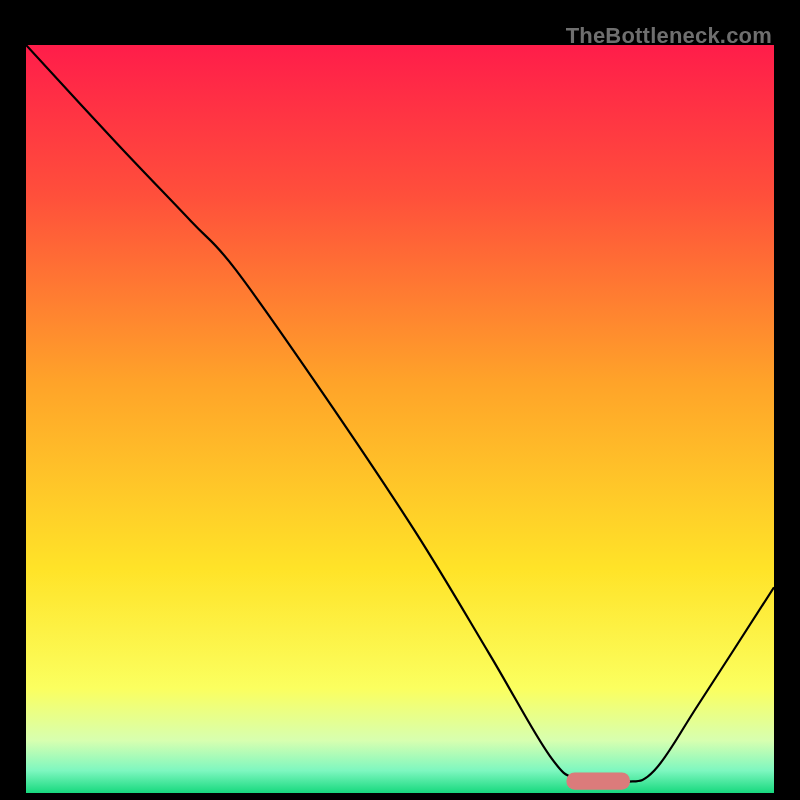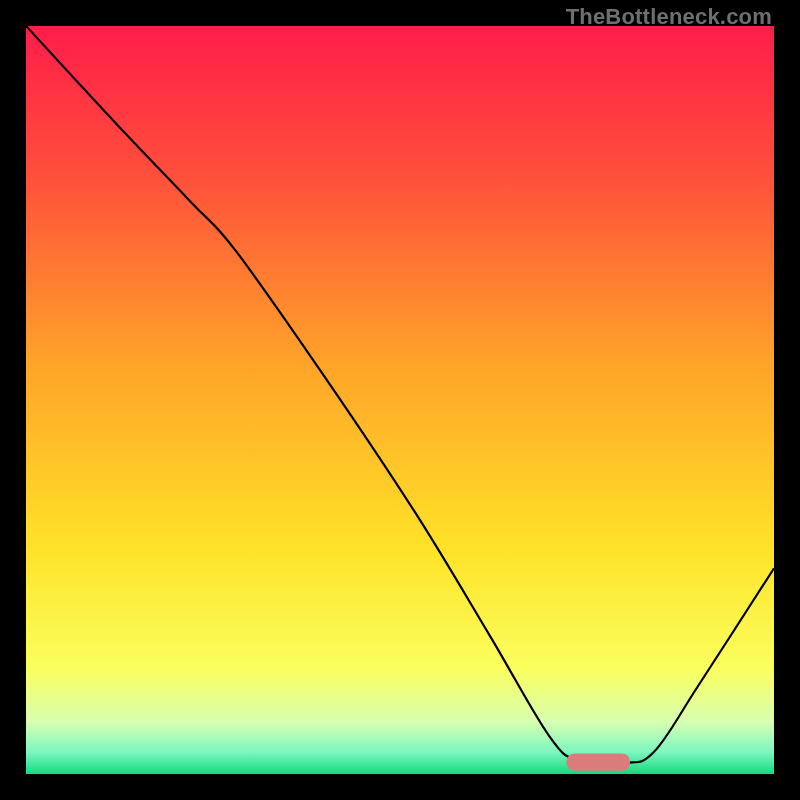--- a/index.html
+++ b/index.html
@@ -8,20 +8,21 @@
     width: 800px;
     height: 800px;
     overflow: hidden;
     background: #000;
     font-family: Arial, Helvetica, sans-serif;
   }
   .frame {
     position: absolute;
     inset: 0;
     background: #000;
+    margin-top: 19px;
   }
   .plot {
     position: absolute;
     left: 26px;
     top: 26px;
     width: 748px;
     height: 748px;
     overflow: hidden;
   }
   .watermark {

